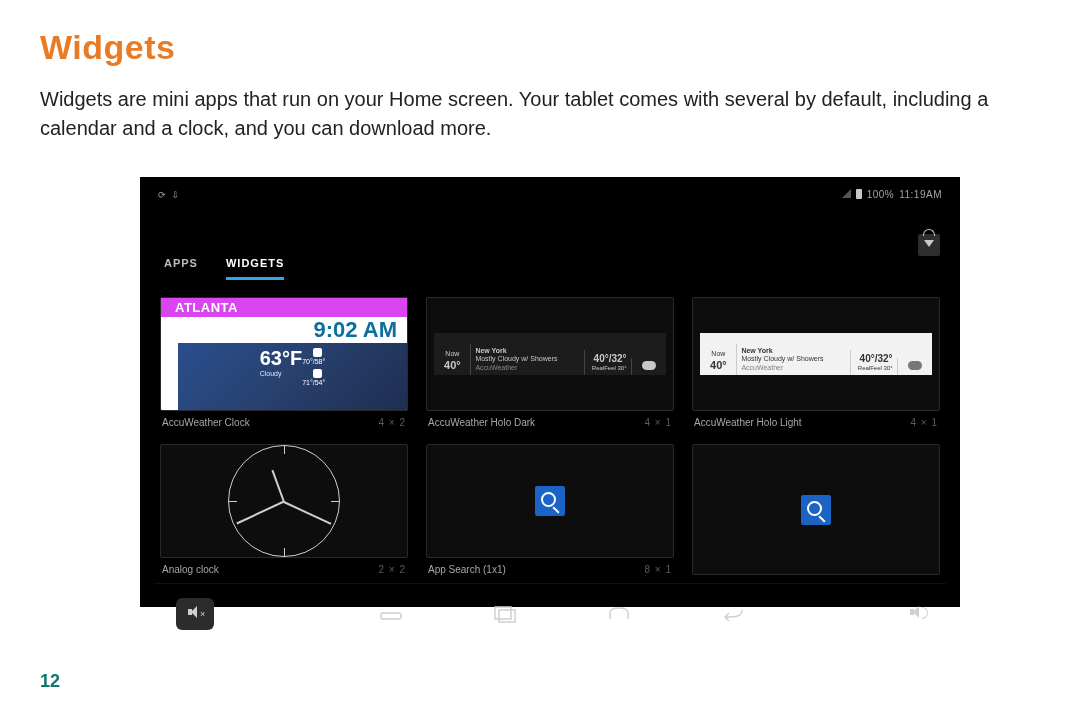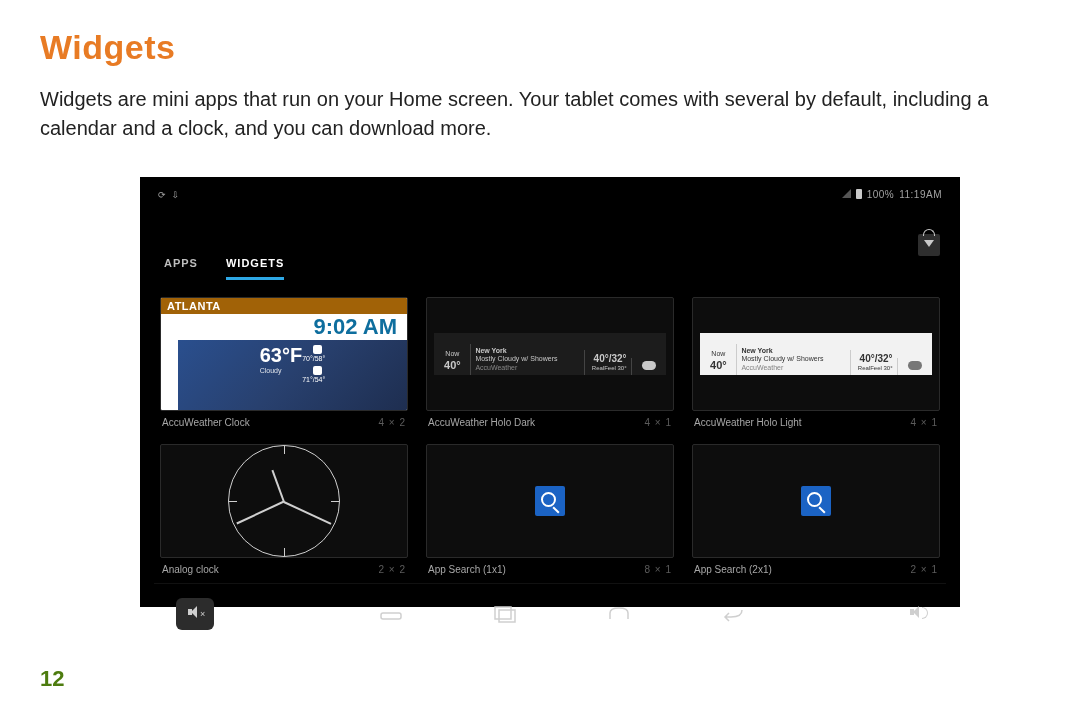--- a/index.html
+++ b/index.html
@@ -27,23 +27,23 @@
     font-size: 20px;
     line-height: 1.45;
     color: #222;
     margin: 0 0 34px 0;
     max-width: 1000px;
   }
   .page-number {
     position: absolute;
     left: 40px;
     bottom: 28px;
-    font-size: 22px;
+    font-size: 18px;
     font-weight: 600;
-    color: #4d7c0f;
+    color: #0f766e;
   }
   .device {
     margin: 0 0 0 100px;
     width: 820px;
     height: 430px;
     background: #000;
     color: #c9c9c9;
     box-sizing: border-box;
     padding: 12px 14px 0 14px;
     position: relative;
@@ -148,22 +148,22 @@
     padding: 6px 2px 0 2px;
   }
   .meta .dim { color: #5c5c5c; letter-spacing: 1px; }
   
   .wcard {
     position: absolute; inset: 0;
     background: #ffffff; color: #033;
     display: flex; flex-direction: column;
   }
   .wcard .bar {
-    background: #a16207; color: #fff;
-    font-size: 11px; padding: 2px 6px; font-weight: 700; letter-spacing: 0.5px;
+    background: #d946ef; color: #fff;
+    font-size: 13px; padding: 2px 14px; font-weight: 700; letter-spacing: 0.5px;
   }
   .wcard .time {
     color: #0e6e9e; font-size: 22px; font-weight: 700;
     text-align: right; padding: 0 10px;
   }
   .wcard .lower {
     flex: 1;
     background: linear-gradient(135deg, #2a4f8e 0%, #28406e 50%, #1e2e50 100%);
     color: #fff; display: flex; justify-content: center;
     padding: 4px 8px 6px 8px;
@@ -384,24 +384,20 @@
           <span class="dim">8 × 1</span>
         </div>
       </div>
 
       <div class="cell">
         <div class="thumb">
           <div class="search-tile">
               <div class="mag"></div>
             </div>
         </div>
-        <div class="meta">
-          <span>App Search (2x1)</span>
-          <span class="dim">2 × 1</span>
-        </div>
       </div>
 
     </div>
 
     <div class="navbar">
       <div class="vol-btn">
         <span class="speaker">
           <span class="box"></span><span class="tri"></span><span class="x">×</span>
         </span>
       </div>

